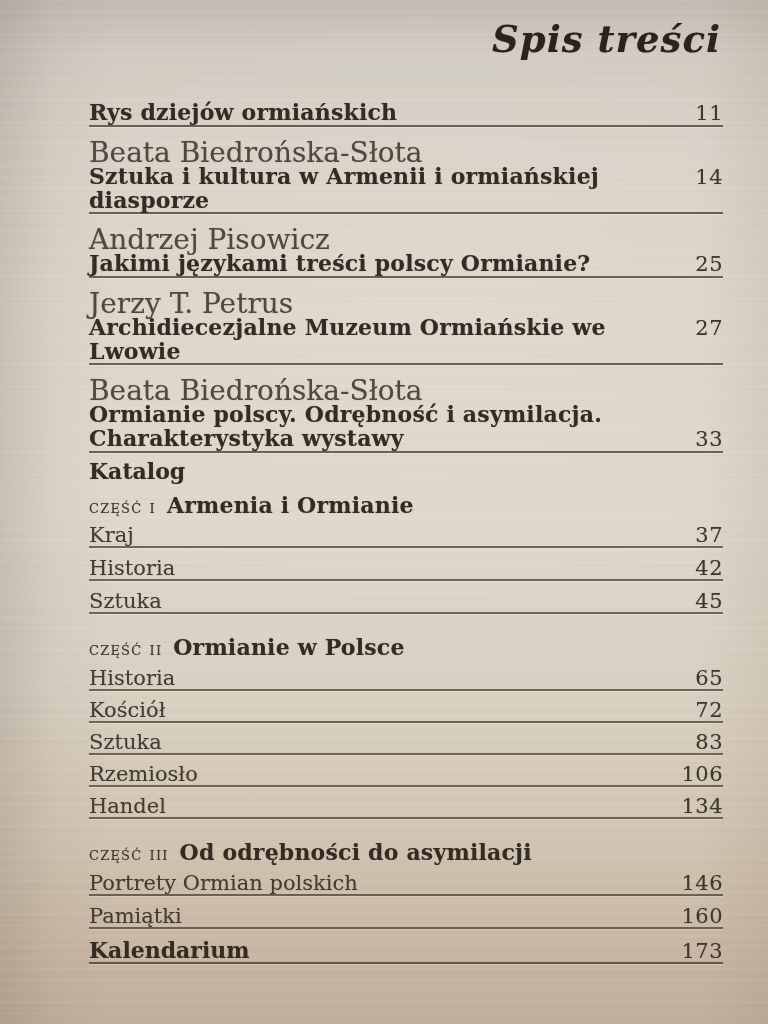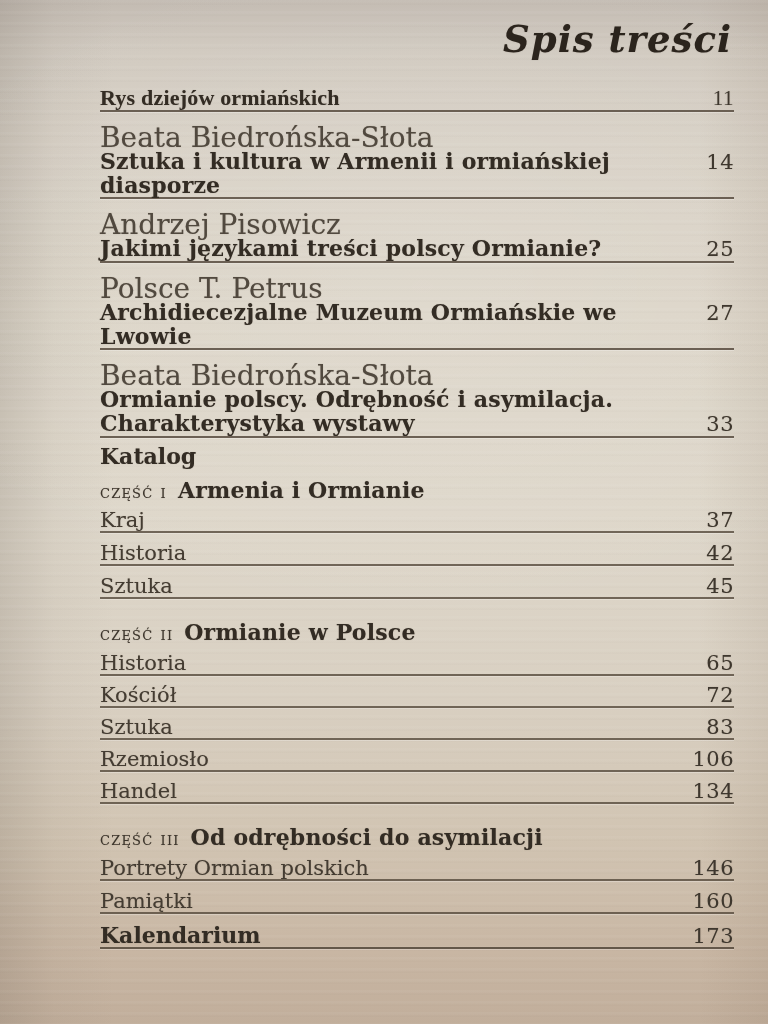--- a/index.html
+++ b/index.html
@@ -23,21 +23,21 @@
     position: absolute; inset: 0;
     background: repeating-linear-gradient(180deg,
       rgba(255,255,255,0.04) 0 2px,
       rgba(60,50,40,0.015) 4px 5px,
       rgba(255,255,255,0) 5px 11px);
     pointer-events: none;
   }
 
   .page {
     position: absolute;
-    left: 100px; top: 0;
+    left: 89px; top: 0;
     width: 634px;
   }
 
   .title {
     margin: 14px 2px 0 0;
     text-align: right;
     font-style: italic;
     font-weight: 700;
     font-size: 37px;
     line-height: 50px;
@@ -52,21 +52,21 @@
     align-items: baseline;
     border-bottom: 2px solid rgba(82,70,57,0.82);
     box-shadow: 0 1px 0 rgba(255,255,255,0.25);
   }
   .etitle { font-weight: 700; font-size: 22px; line-height: 24px; letter-spacing: 0.2px; }
   .e .tl  { font-size: 22px; line-height: 24px; }
   .tl2    { font-weight: 700; font-size: 22px; line-height: 24px; letter-spacing: 0.2px; }
   .num    { font-weight: 400; font-size: 21px; line-height: inherit; color: #3e372e; letter-spacing: 0.5px; }
   .a      { font-size: 28px; line-height: 23px; color: #51493f; }
 
-  #e1 { margin-top: 22px; font-family: Liberation Serif, serif; }
+  #e1 { margin-top: 36px; }
   #e2, #e3, #e4, #e5 { margin-top: 14px; }
 
   .katalog { margin-top: 5px; font-weight: 700; font-size: 22px; line-height: 26px; }
 
   .part { line-height: 28px; }
   #part1 { margin-top: 7px; }
   #part2, #part3 { margin-top: 19px; }
   .lbl { font-variant: small-caps; font-size: 19px; letter-spacing: 1.2px; color: #3c352c; }
   .pt  { font-weight: 700; font-size: 22px; margin-left: 11px; letter-spacing: 0.2px; }
 
@@ -116,21 +116,21 @@
 
   <div class="e" id="e3">
     <div class="a">Andrzej Pisowicz</div>
     <div class="tl">
       <span class="etitle">Jakimi językami treści polscy Ormianie?</span>
       <span class="num">25</span>
     </div>
   </div>
 
   <div class="e" id="e4">
-    <div class="a">Polsce T. Petrus</div>
+    <div class="a">Jerzy T. Petrus</div>
     <div class="tl">
       <span class="etitle">Archidiecezjalne Muzeum Ormiańskie we Lwowie</span>
       <span class="num">27</span>
     </div>
   </div>
 
   <div class="e" id="e5">
     <div class="a">Beata Biedrońska-Słota</div>
     <div class="tl2">Ormianie polscy. Odrębność i asymilacja.</div>
     <div class="tl">

